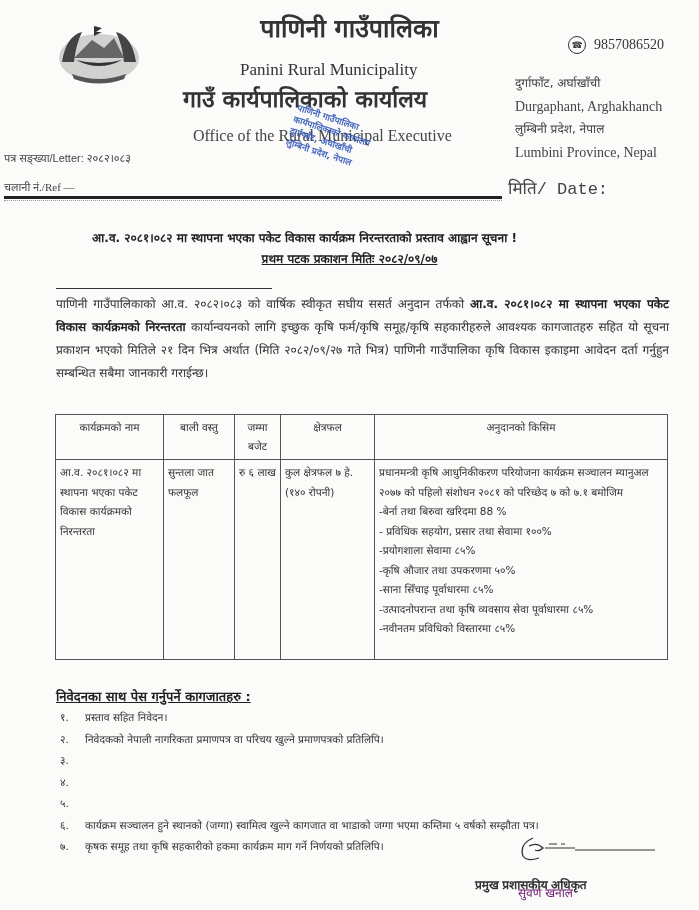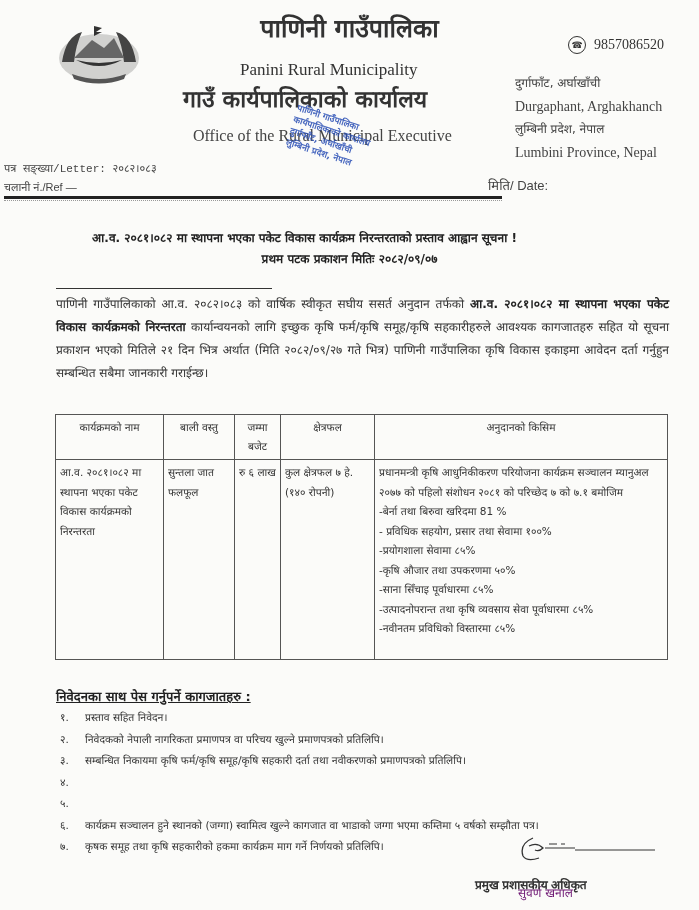--- a/index.html
+++ b/index.html
@@ -10,28 +10,28 @@
   .title-np { left:0; width:699px; top:10px; text-align:center; font-family:"DejaVu Sans", sans-serif;
               font-size:25px; font-weight:bold; color:#333; }
   .title-en { left:240px; top:60px; font-family:"Liberation Serif", serif; font-size:17px; color:#333; }
   .office-np { left:183px; top:82px; font-family:"DejaVu Sans", sans-serif; font-size:23px; font-weight:bold; color:#333; }
   .office-en { left:193px; top:127px; font-family:"Liberation Serif", serif; font-size:16px; color:#444; }
   .phone { left:568px; top:36px; font-family:"Liberation Serif", serif; font-size:14px; color:#333; display:flex; align-items:center; gap:8px; }
   .phone-icon { width:16px; height:16px; border:1.5px solid #333; border-radius:50%; font-size:9px; display:flex; align-items:center; justify-content:center; }
   .addr { left:515px; top:72px; font-family:"Liberation Serif", serif; font-size:14px; line-height:23px; color:#444; }
   .addr div { white-space:nowrap; }
   .addr .np { font-family:"DejaVu Sans", sans-serif; font-size:12px; }
-  .letter { left:4px; top:160px; font-size:11px; color:#444; font-family:Liberation Mono, monospace; }
-  .ref { left:4px; top:179px; font-size:11px; color:#444; font-family:Liberation Sans, sans-serif; }
-  .date { left:488px; top:176px; font-family:Liberation Sans, sans-serif; font-size:13px; color:#444; }
+  .letter { left:4px; top:150px; font-size:11px; color:#444; font-family:Liberation Sans, sans-serif; }
+  .ref { left:4px; top:179px; font-size:11px; color:#444; font-family:Liberation Serif, serif; }
+  .date { left:508px; top:176px; font-family:Liberation Mono, monospace; font-size:17px; color:#444; }
   .stamp { left:283px; top:115px; width:100px; height:90px; color:#2a4fb5; opacity:0.85;
            font-family:"DejaVu Sans", sans-serif; font-size:9px; font-weight:bold; transform:rotate(18deg); line-height:12px; }
   .notice-title { left:0; width:609px; top:229px; text-align:center; font-family:"DejaVu Sans", sans-serif; font-size:12px; font-weight:bold; color:#222; }
   .notice-sub { left:0; width:699px; top:250px; text-align:center; font-family:"DejaVu Sans", sans-serif; font-size:12px; font-weight:bold; }
-  .notice-sub span { }
+  .notice-sub span { text-decoration:underline; }
   .short-rule { left:56px; top:288px; width:216px; height:1px; background:#333; }
   .para { left:56px; top:293px; width:613px; font-family:"DejaVu Sans", sans-serif; font-size:12px; line-height:23px; text-align:justify; color:#333; }
   .para b { color:#222; }
   table.grid { position:absolute; left:55px; top:414px; width:612px; height:246px; border-collapse:collapse;
                font-family:"DejaVu Sans", sans-serif; font-size:10.5px; color:#333; table-layout:fixed; }
   table.grid td, table.grid th { border:1px solid #555; vertical-align:top; padding:3px 4px;margin-left:8px; }
   table.grid th { font-weight:normal; text-align:center; height:32px; line-height:19px; }
   table.grid td { line-height:19.5px; }
   .req-head { left:56px; top:687px; font-family:"DejaVu Sans", sans-serif; font-size:13px; font-weight:bold; text-decoration:underline; color:#222; }
   .req-list { left:60px; top:707px; font-family:"DejaVu Sans", sans-serif; font-size:10.5px; line-height:21.5px; color:#333; }
@@ -107,21 +107,21 @@
     <th>क्षेत्रफल</th>
     <th>अनुदानको किसिम</th>
   </tr>
   <tr>
     <td>आ.व. २०८१।०८२ मा स्थापना भएका पकेट विकास कार्यक्रमको निरन्तरता</td>
     <td>सुन्तला जात फलफूल</td>
     <td>रु ६ लाख</td>
     <td>कुल क्षेत्रफल ७ हे. (१४० रोपनी)</td>
     <td>
       <div>प्रधानमन्त्री कृषि आधुनिकीकरण परियोजना कार्यक्रम सञ्चालन म्यानुअल २०७७ को पहिलो संशोधन २०८१ को परिच्छेद ७ को ७.१ बमोजिम</div>
-      <div>-बेर्ना तथा बिरुवा खरिदमा 81 %</div>
+      <div>-बेर्ना तथा बिरुवा खरिदमा 88 %</div>
       <div>- प्रविधिक सहयोग, प्रसार तथा सेवामा १००%</div>
       <div>-प्रयोगशाला सेवामा ८५%</div>
       <div>-कृषि औजार तथा उपकरणमा ५०%</div>
       <div>-साना सिँचाइ पूर्वाधारमा ८५%</div>
       <div>-उत्पादनोपरान्त तथा कृषि व्यवसाय सेवा पूर्वाधारमा ८५%</div>
       <div>-नवीनतम प्रविधिको विस्तारमा ८५%</div>
     </td>
   </tr>
 </tbody>
   </table>
@@ -131,21 +131,20 @@
   <div>
       <span class="num">१.</span>
       <span>प्रस्ताव सहित निवेदन।</span>
     </div>
   <div>
       <span class="num">२.</span>
       <span>निवेदकको नेपाली नागरिकता प्रमाणपत्र वा परिचय खुल्ने प्रमाणपत्रको प्रतिलिपि।</span>
     </div>
   <div>
       <span class="num">३.</span>
-      <span>सम्बन्धित निकायमा कृषि फर्म/कृषि समूह/कृषि सहकारी दर्ता तथा नवीकरणको प्रमाणपत्रको प्रतिलिपि।</span>
     </div>
   <div>
       <span class="num">४.</span>
     </div>
   <div>
       <span class="num">५.</span>
     </div>
   <div>
       <span class="num">६.</span>
       <span> कार्यक्रम सञ्चालन हुने स्थानको (जग्गा) स्वामित्व खुल्ने कागजात वा भाडाको जग्गा भएमा कम्तिमा ५ वर्षको सम्झौता पत्र।</span>

